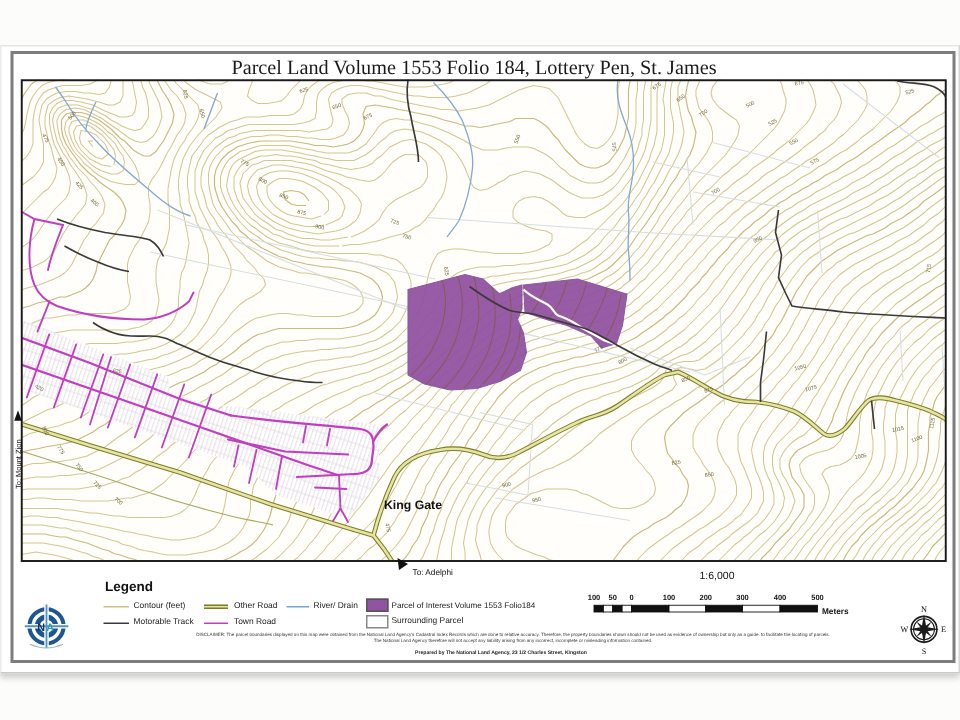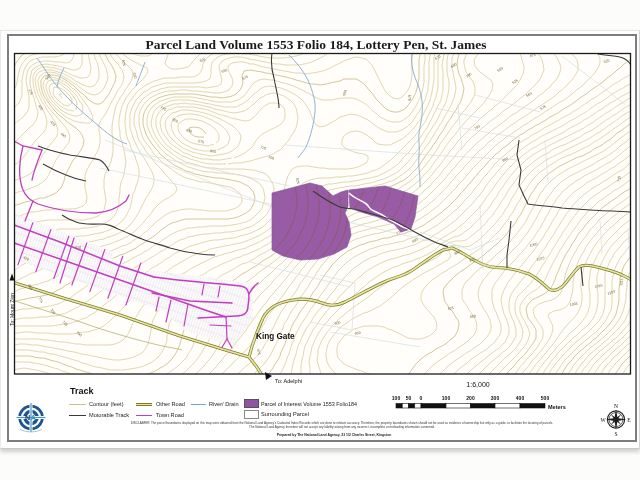--- a/index.html
+++ b/index.html
@@ -5,21 +5,21 @@
 html,body{margin:0;padding:0;width:640px;height:480px;background:#fcfcfb;font-family:"Liberation Sans",sans-serif;overflow:hidden}
 .abs{position:absolute}
 </style>
 </head>
 <body>
 
 <div class="abs" style="left:0px;top:30px;width:638px;height:417px;background:#ffffff;border-top:1px solid #e6e6e4;border-bottom:1px solid #c9c9c7;border-right:1px solid #d5d5d3;border-left:1px solid #eaeae8;box-shadow:0 3px 4px rgba(0,0,0,0.18)"></div>
 
 <div class="abs" style="left:7px;top:34px;width:626px;height:404px;border:2px solid #7d7d7d"></div>
 
-<div class="abs" style="left:6px;top:37px;width:620px;text-align:center;font-family:'Liberation Serif',serif;font-weight:bold;font-size:13.5px;color:#1a1a1a">Parcel Land Volume 1553 Folio 184, Lottery Pen, St. James</div>
+<div class="abs" style="left:6px;top:37px;width:620px;text-align:center;font-family:'Liberation Serif',serif;font-weight:normal;font-size:13.5px;color:#1a1a1a">Parcel Land Volume 1553 Folio 184, Lottery Pen, St. James</div>
 
 <svg class="abs" style="left:0;top:0" width="640" height="480" viewBox="0 0 640 480">
 <defs>
 <clipPath id="mapclip">
         <rect x="14.5" y="53" width="616" height="321"></rect>
       </clipPath>
 <pattern id="lots" width="2.7" height="8.5" patternUnits="userSpaceOnUse" patternTransform="rotate(18)">
 <rect width="2.7" height="8.5" fill="#ffffff"></rect>
 <line x1="1" y1="0" x2="1" y2="8.5" stroke="#d6c9d6" stroke-width="0.45"></line>
 <line x1="0" y1="4" x2="2.7" y2="4" stroke="#ddd3dd" stroke-width="0.4"></line>
@@ -338,21 +338,21 @@
 <circle cx="15" cy="15.5" r="6.1" fill="none" stroke="#1d5693" stroke-width="3.4"></circle>
 <line x1="15" y1="1" x2="15" y2="30" stroke="#ffffff" stroke-width="3"></line>
 <line x1="0.5" y1="15.5" x2="29.5" y2="15.5" stroke="#ffffff" stroke-width="3"></line>
 <line x1="15" y1="1" x2="15" y2="30" stroke="#4e92c8" stroke-width="1.2"></line>
 <line x1="0.5" y1="15.5" x2="29.5" y2="15.5" stroke="#4e92c8" stroke-width="1.2"></line>
 <text x="8.9" y="18.4" font-family="Liberation Sans, sans-serif" font-size="7.2" font-weight="bold" fill="#16345e">N</text>
 <text x="14.8" y="18.4" font-family="Liberation Sans, sans-serif" font-size="7.2" font-weight="bold" fill="#2e9bb5">A</text>
 <path d="M4,27.5 Q15,32.5 26,27.5" fill="none" stroke="#9ab4cc" stroke-width="0.8"></path>
 </svg>
 
-<div class="abs" style="left:70px;top:386px;font-size:9px;font-weight:bold;color:#111">Track</div>
+<div class="abs" style="left:70px;top:386px;font-size:9px;font-weight:bold;color:#111">Legend</div>
 
 <div class="abs" style="left:69px;top:404px;width:17px;height:1px;background:#cfc08a"></div>
 <div class="abs" style="left:89px;top:400.5px;font-size:5.6px;color:#222">Contour (feet)</div>
 
 <div class="abs" style="left:136px;top:402.5px;width:16px;height:1.4px;background:#e8e5a2;border-top:1px solid #7e7c28;border-bottom:1px solid #7e7c28"></div>
 <div class="abs" style="left:156px;top:400.5px;font-size:5.6px;color:#222">Other Road</div>
 
 <div class="abs" style="left:191px;top:404px;width:15px;height:1px;background:#76a5cf"></div>
 <div class="abs" style="left:209px;top:400.5px;font-size:5.6px;color:#222">River/ Drain</div>
 

